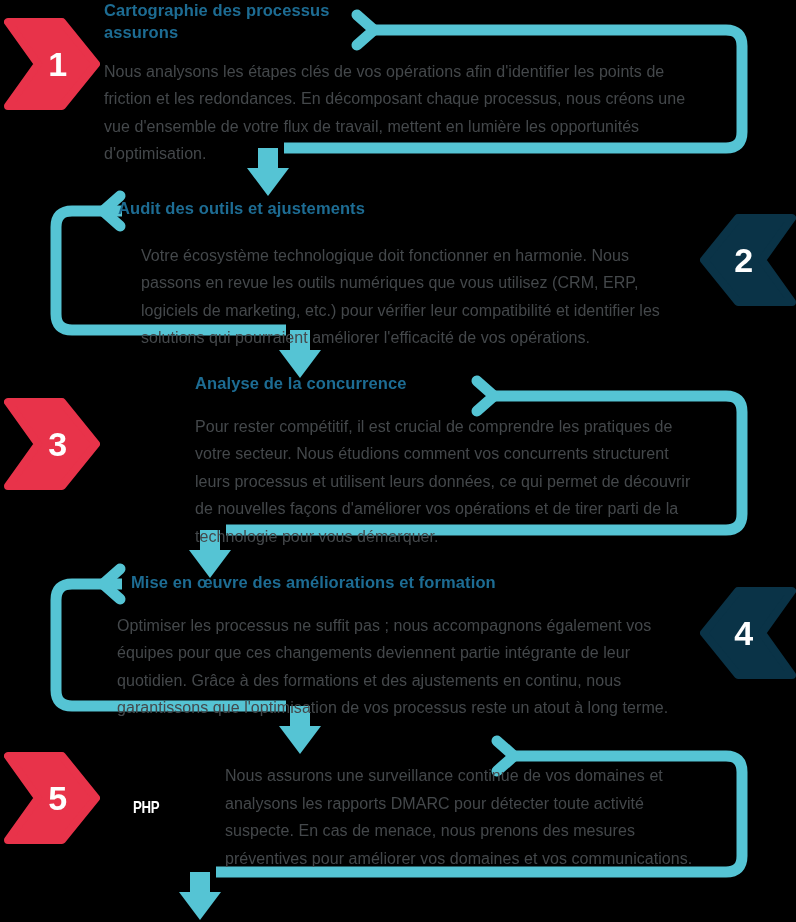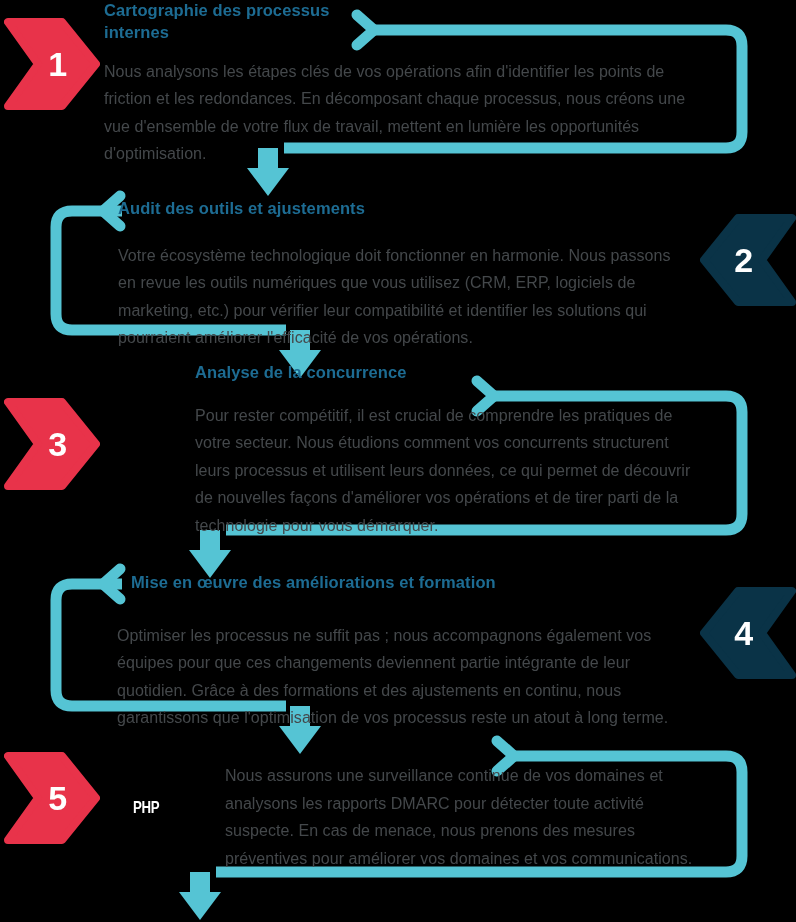--- a/index.html
+++ b/index.html
@@ -74,55 +74,55 @@
   </svg>
 
   <div class="badge red" style="left:4px;top:16px;">
     <svg viewBox="0 0 96 96">
       <path d="M4 6 H58 L92 48 L58 90 H4 L34 48 Z" fill="#E8334A" stroke="#E8334A" stroke-width="8" stroke-linejoin="round"></path>
     </svg>
     <div class="num">1</div>
   </div>
   <div class="step" style="left:104px;top:0px;width:592px;">
     <h2 class="step-title">Cartographie des processus
- internes</h2>
+ assurons</h2>
     <p class="step-body" style="margin-top:14px;">Nous analysons les étapes clés de vos opérations afin d'identifier les points de friction et les redondances. En décomposant chaque processus, nous créons une vue d'ensemble de votre flux de travail, mettent en lumière les opportunités d'optimisation.</p>
   </div>
 
   <div class="badge dark" style="left:700px;top:212px;">
     <svg viewBox="0 0 96 96">
       <path d="M92 6 H38 L4 48 L38 90 H92 L62 48 Z" fill="#0A3347" stroke="#0A3347" stroke-width="8" stroke-linejoin="round"></path>
     </svg>
     <div class="num">2</div>
   </div>
   <div class="step" style="left:118px;top:198px;width:570px;">
     <h2 class="step-title">Audit des outils et ajustements</h2>
-    <p class="step-body" style="margin-top:22px;">Votre écosystème technologique doit fonctionner en harmonie. Nous passons en revue les outils numériques que vous utilisez (CRM, ERP, logiciels de marketing, etc.) pour vérifier leur compatibilité et identifier les solutions qui pourraient améliorer l'efficacité de vos opérations.</p>
+    <p class="step-body" style="margin-top:22px;margin-left:23px;">Votre écosystème technologique doit fonctionner en harmonie. Nous passons en revue les outils numériques que vous utilisez (CRM, ERP, logiciels de marketing, etc.) pour vérifier leur compatibilité et identifier les solutions qui pourraient améliorer l'efficacité de vos opérations.</p>
   </div>
 
   <div class="badge red" style="left:4px;top:396px;">
     <svg viewBox="0 0 96 96">
       <path d="M4 6 H58 L92 48 L58 90 H4 L34 48 Z" fill="#E8334A" stroke="#E8334A" stroke-width="8" stroke-linejoin="round"></path>
     </svg>
     <div class="num">3</div>
   </div>
-  <div class="step" style="left:195px;top:362px;width:505px;">
+  <div class="step" style="left:195px;top:373px;width:505px;">
     <h2 class="step-title">Analyse de la concurrence</h2>
     <p class="step-body" style="margin-top:18px;">Pour rester compétitif, il est crucial de comprendre les pratiques de votre secteur. Nous étudions comment vos concurrents structurent leurs processus et utilisent leurs données, ce qui permet de découvrir de nouvelles façons d'améliorer vos opérations et de tirer parti de la technologie pour vous démarquer.</p>
   </div>
 
   <div class="badge dark" style="left:700px;top:585px;">
     <svg viewBox="0 0 96 96">
       <path d="M92 6 H38 L4 48 L38 90 H92 L62 48 Z" fill="#0A3347" stroke="#0A3347" stroke-width="8" stroke-linejoin="round"></path>
     </svg>
     <div class="num">4</div>
   </div>
   <div class="step" style="left:131px;top:572px;width:546px;">
     <h2 class="step-title">Mise en œuvre des améliorations et formation</h2>
-    <p class="step-body" style="margin-top:28px;margin-left:-14px;"> Optimiser les processus ne suffit pas ; nous accompagnons également vos équipes pour que ces changements deviennent partie intégrante de leur quotidien. Grâce à des formations et des ajustements en continu, nous garantissons que l'optimisation de vos processus reste un atout à long terme.</p>
+    <p class="step-body" style="margin-top:18px;margin-left:-14px;"> Optimiser les processus ne suffit pas ; nous accompagnons également vos équipes pour que ces changements deviennent partie intégrante de leur quotidien. Grâce à des formations et des ajustements en continu, nous garantissons que l'optimisation de vos processus reste un atout à long terme.</p>
   </div>
 
   <div class="badge red" style="left:4px;top:750px;">
     <svg viewBox="0 0 96 96">
       <path d="M4 6 H58 L92 48 L58 90 H4 L34 48 Z" fill="#E8334A" stroke="#E8334A" stroke-width="8" stroke-linejoin="round"></path>
     </svg>
     <div class="num">5</div>
   </div>
   <div class="step" style="left:225px;top:744px;width:475px;">
     <p class="step-body" style="margin-top:18px;">Nous assurons une surveillance continue de vos domaines et analysons les rapports DMARC pour détecter toute activité suspecte. En cas de menace, nous prenons des mesures préventives pour améliorer vos domaines et vos communications.</p>

